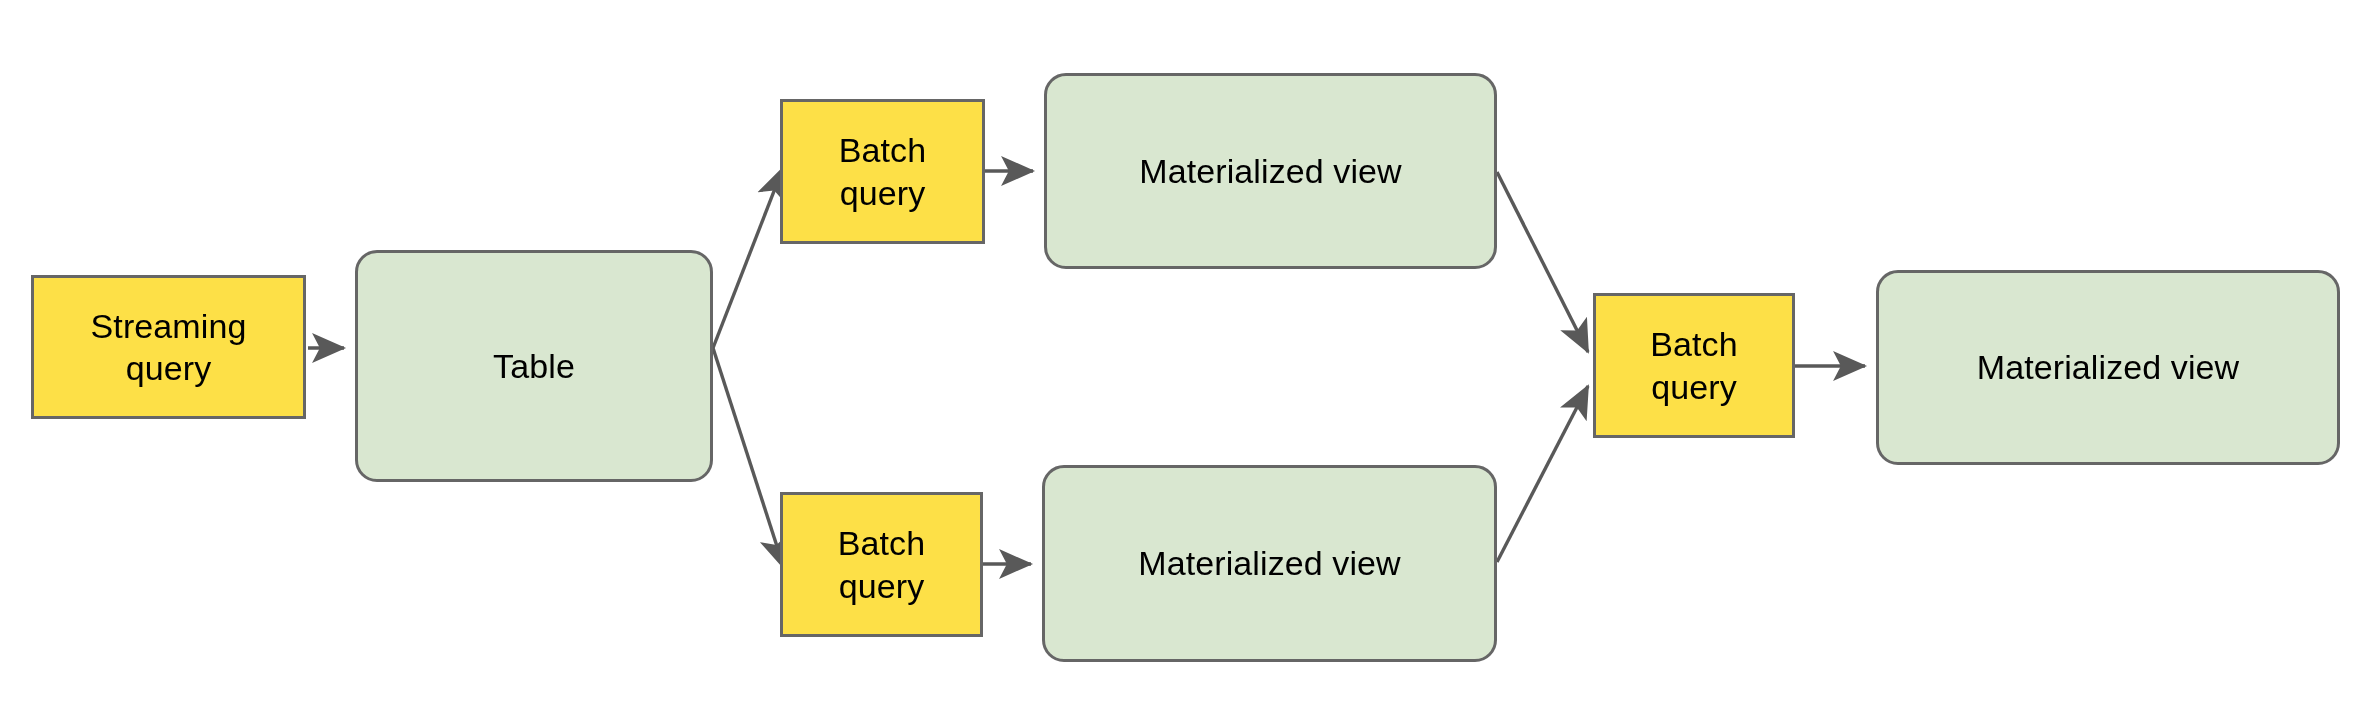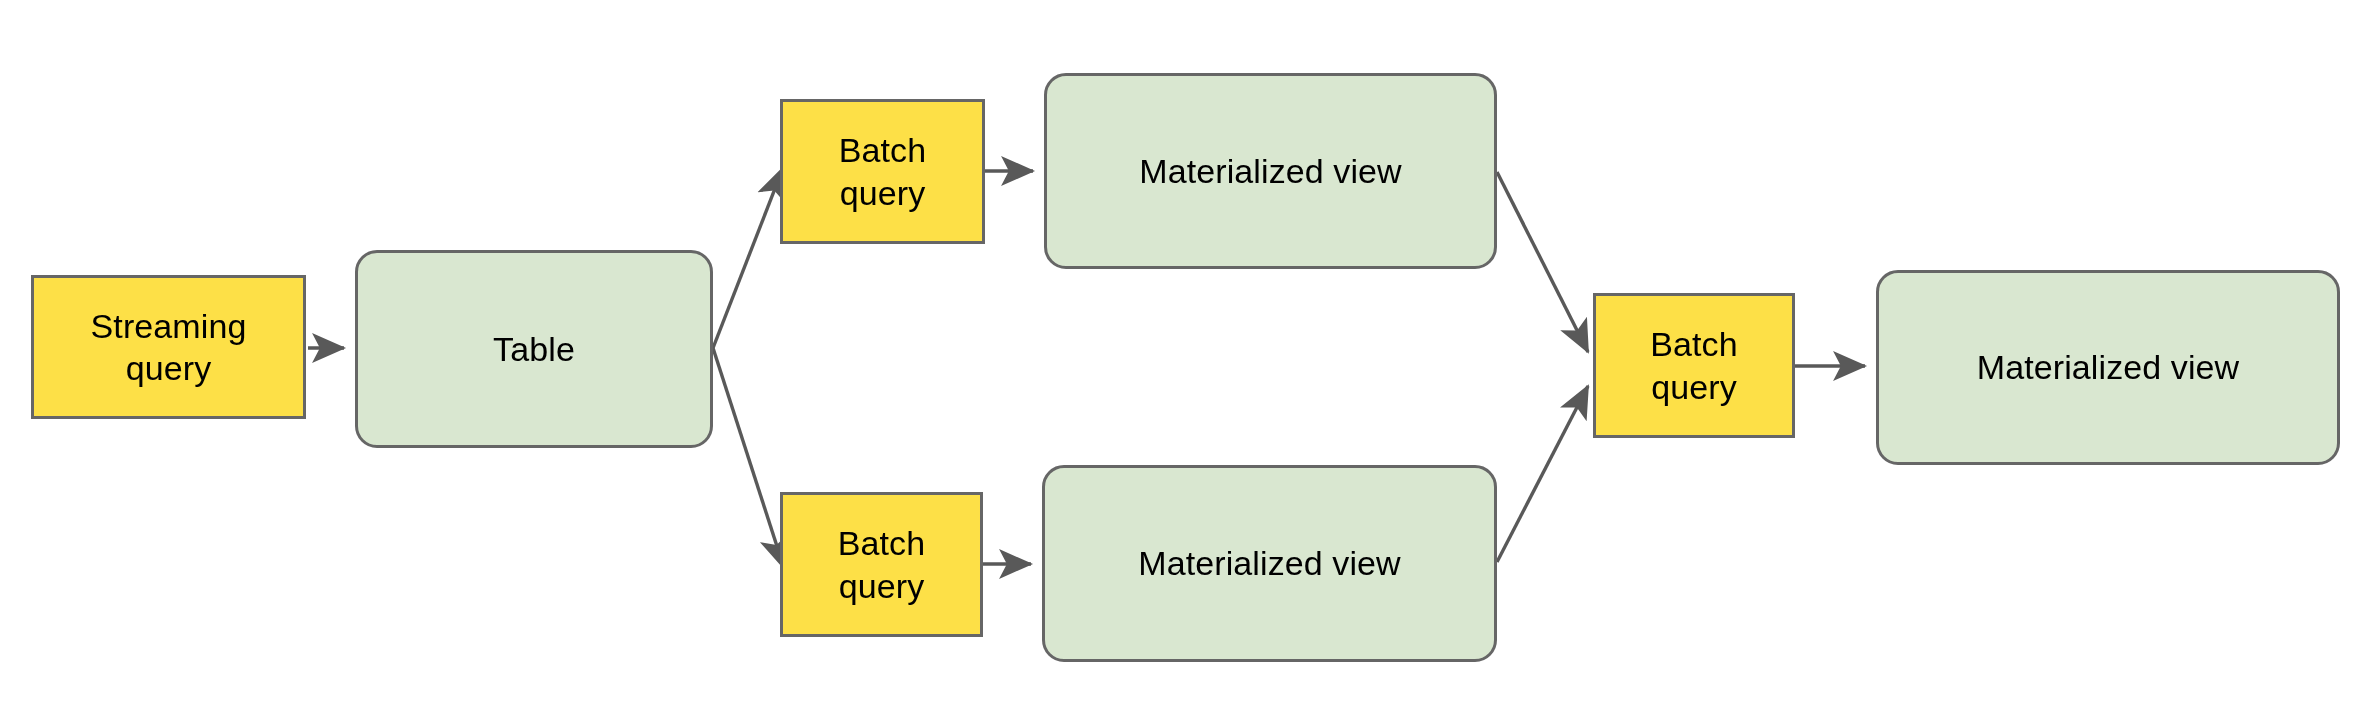--- a/index.html
+++ b/index.html
@@ -70,21 +70,21 @@
         <path d="M 983 564 L 1031 564" stroke-linecap="butt" marker-end="url(#arrowhead)"></path>
         <path d="M 1497 172 L 1588 352" stroke-linecap="butt" marker-end="url(#arrowhead)"></path>
         <path d="M 1497 562 L 1588 386" stroke-linecap="butt" marker-end="url(#arrowhead)"></path>
         <path d="M 1795 366 L 1865 366" stroke-linecap="butt" marker-end="url(#arrowhead)"></path>
       </g>
   </svg>
 
   <div class="node process" style="left: 31px; top: 275px; width: 275px; height: 144px;"><span>Streaming
 query</span></div>
 
-  <div class="node store" style="left: 355px; top: 250px; width: 358px; height: 198px;"><span>Table</span></div>
+  <div class="node store" style="left: 355px; top: 250px; width: 358px; height: 232px;"><span>Table</span></div>
 
   <div class="node process" style="left: 780px; top: 99px; width: 205px; height: 145px;"><span>Batch
 query</span></div>
 
   <div class="node store" style="left: 1044px; top: 73px; width: 453px; height: 196px;"><span>Materialized view</span></div>
 
   <div class="node process" style="left: 780px; top: 492px; width: 203px; height: 145px;"><span>Batch
 query</span></div>
 
   <div class="node store" style="left: 1042px; top: 465px; width: 455px; height: 197px;"><span>Materialized view</span></div>

